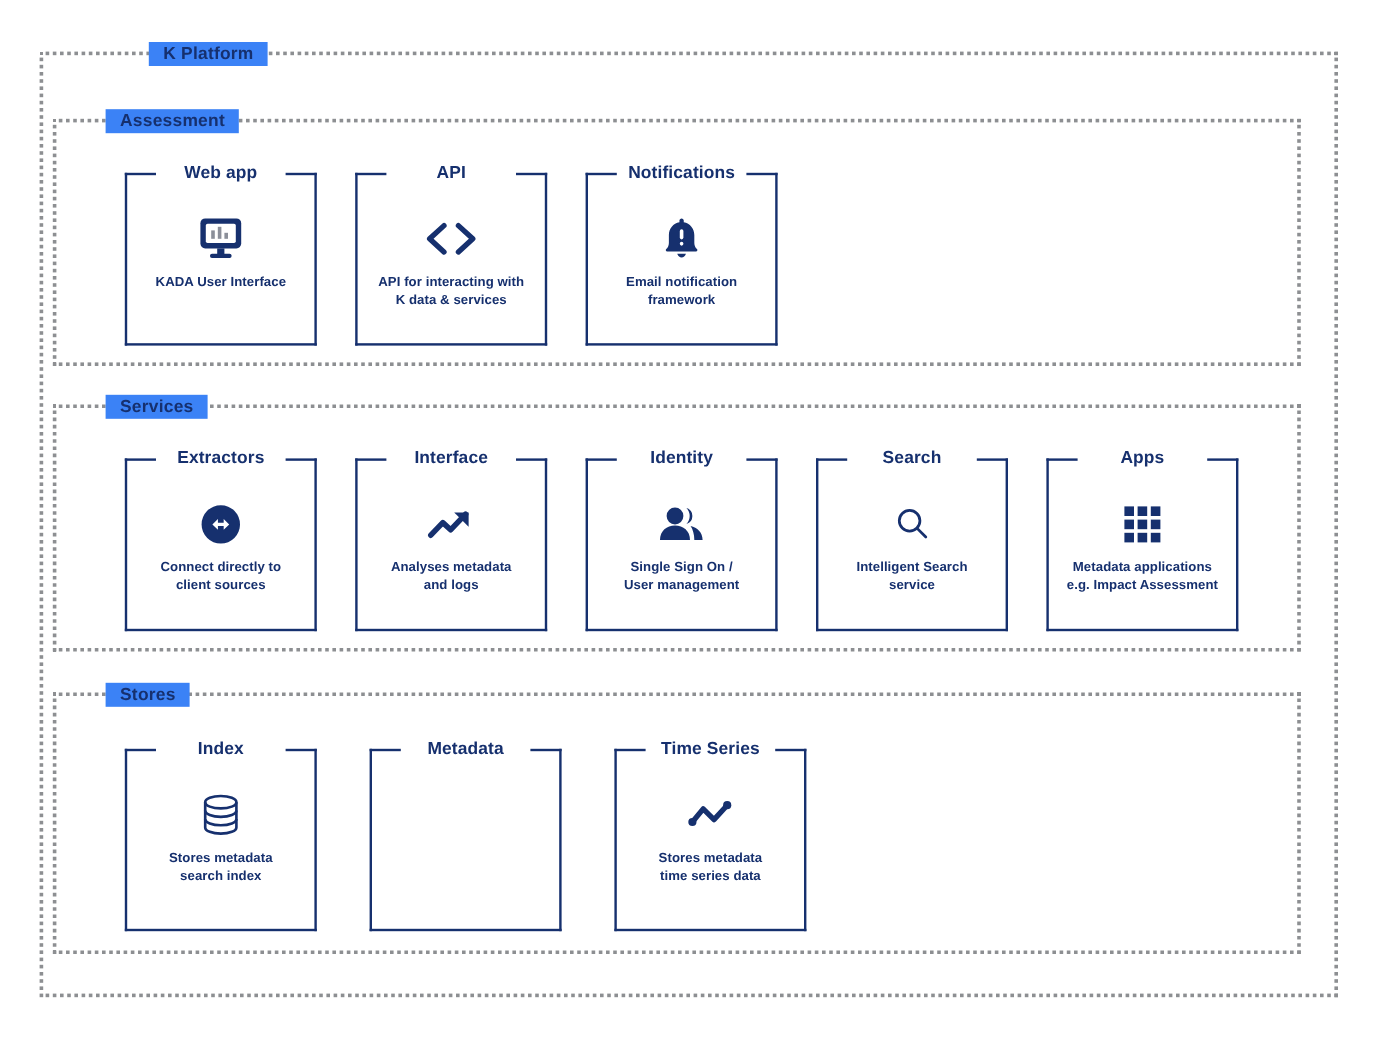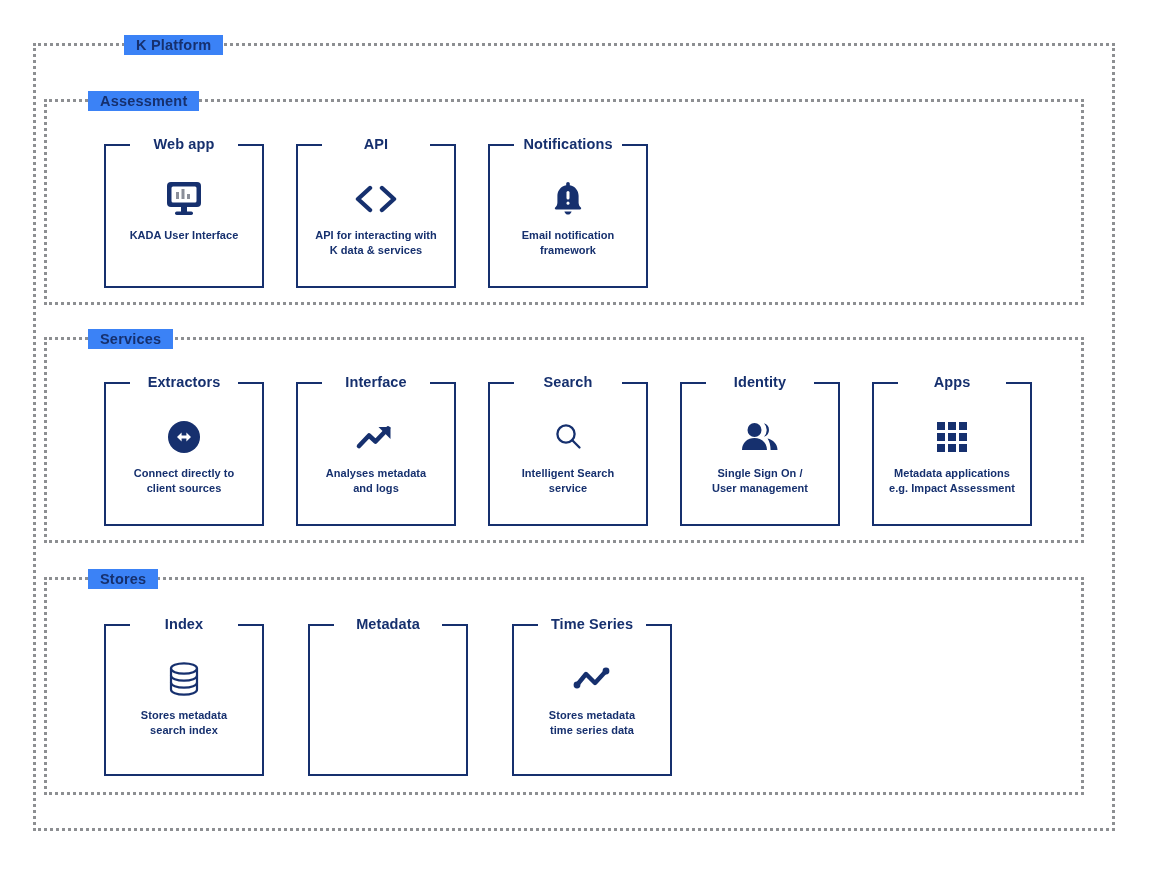--- a/index.html
+++ b/index.html
@@ -258,50 +258,50 @@
             <div class="card-desc">Analyses metadata
 and logs</div>
           </div>
         </div>
         <div class="card">
           <span class="edge-tl"></span>
           <span class="edge-tr"></span>
           <span class="edge-l"></span>
           <span class="edge-r"></span>
           <span class="edge-b"></span>
-          <div class="card-title">Search</div>
-          <div class="card-body">
-            <div class="card-icon">
-              <svg width="32" height="32" viewBox="0 0 32 32">
-                <circle cx="14" cy="13" r="8.6" fill="none" stroke="#16306e" stroke-width="2.3"></circle>
-                <path d="M20.3 19.3 L27.5 26.5" stroke="#16306e" stroke-width="2.3" stroke-linecap="round"></path>
-              </svg>
-            </div>
-            <div class="card-desc">Intelligent Search
-service</div>
-          </div>
-        </div>
-        <div class="card">
-          <span class="edge-tl"></span>
-          <span class="edge-tr"></span>
-          <span class="edge-l"></span>
-          <span class="edge-r"></span>
-          <span class="edge-b"></span>
           <div class="card-title">Identity</div>
           <div class="card-body">
             <div class="card-icon">
               <svg width="40" height="32" viewBox="0 0 40 32">
                 <circle cx="14.5" cy="9" r="7" fill="#16306e"></circle>
                 <path d="M2 29 C2 21.5 7.6 17 14.5 17 C21.4 17 27 21.5 27 29 Z" fill="#16306e"></path>
                 <path d="M24 2.3 A7 7 0 0 1 24 15.7 A9.6 9.6 0 0 0 24 2.3 Z" fill="#16306e"></path>
                 <path d="M27.5 17.4 C33 18.7 37.5 22.7 37.5 29 L30.6 29 C30.6 24.3 29.4 20.3 27.5 17.4 Z" fill="#16306e"></path>
               </svg>
             </div>
             <div class="card-desc">Single Sign On /
 User management</div>
+          </div>
+        </div>
+        <div class="card">
+          <span class="edge-tl"></span>
+          <span class="edge-tr"></span>
+          <span class="edge-l"></span>
+          <span class="edge-r"></span>
+          <span class="edge-b"></span>
+          <div class="card-title">Search</div>
+          <div class="card-body">
+            <div class="card-icon">
+              <svg width="32" height="32" viewBox="0 0 32 32">
+                <circle cx="14" cy="13" r="8.6" fill="none" stroke="#16306e" stroke-width="2.3"></circle>
+                <path d="M20.3 19.3 L27.5 26.5" stroke="#16306e" stroke-width="2.3" stroke-linecap="round"></path>
+              </svg>
+            </div>
+            <div class="card-desc">Intelligent Search
+service</div>
           </div>
         </div>
         <div class="card">
           <span class="edge-tl"></span>
           <span class="edge-tr"></span>
           <span class="edge-l"></span>
           <span class="edge-r"></span>
           <span class="edge-b"></span>
           <div class="card-title">Apps</div>
           <div class="card-body">

